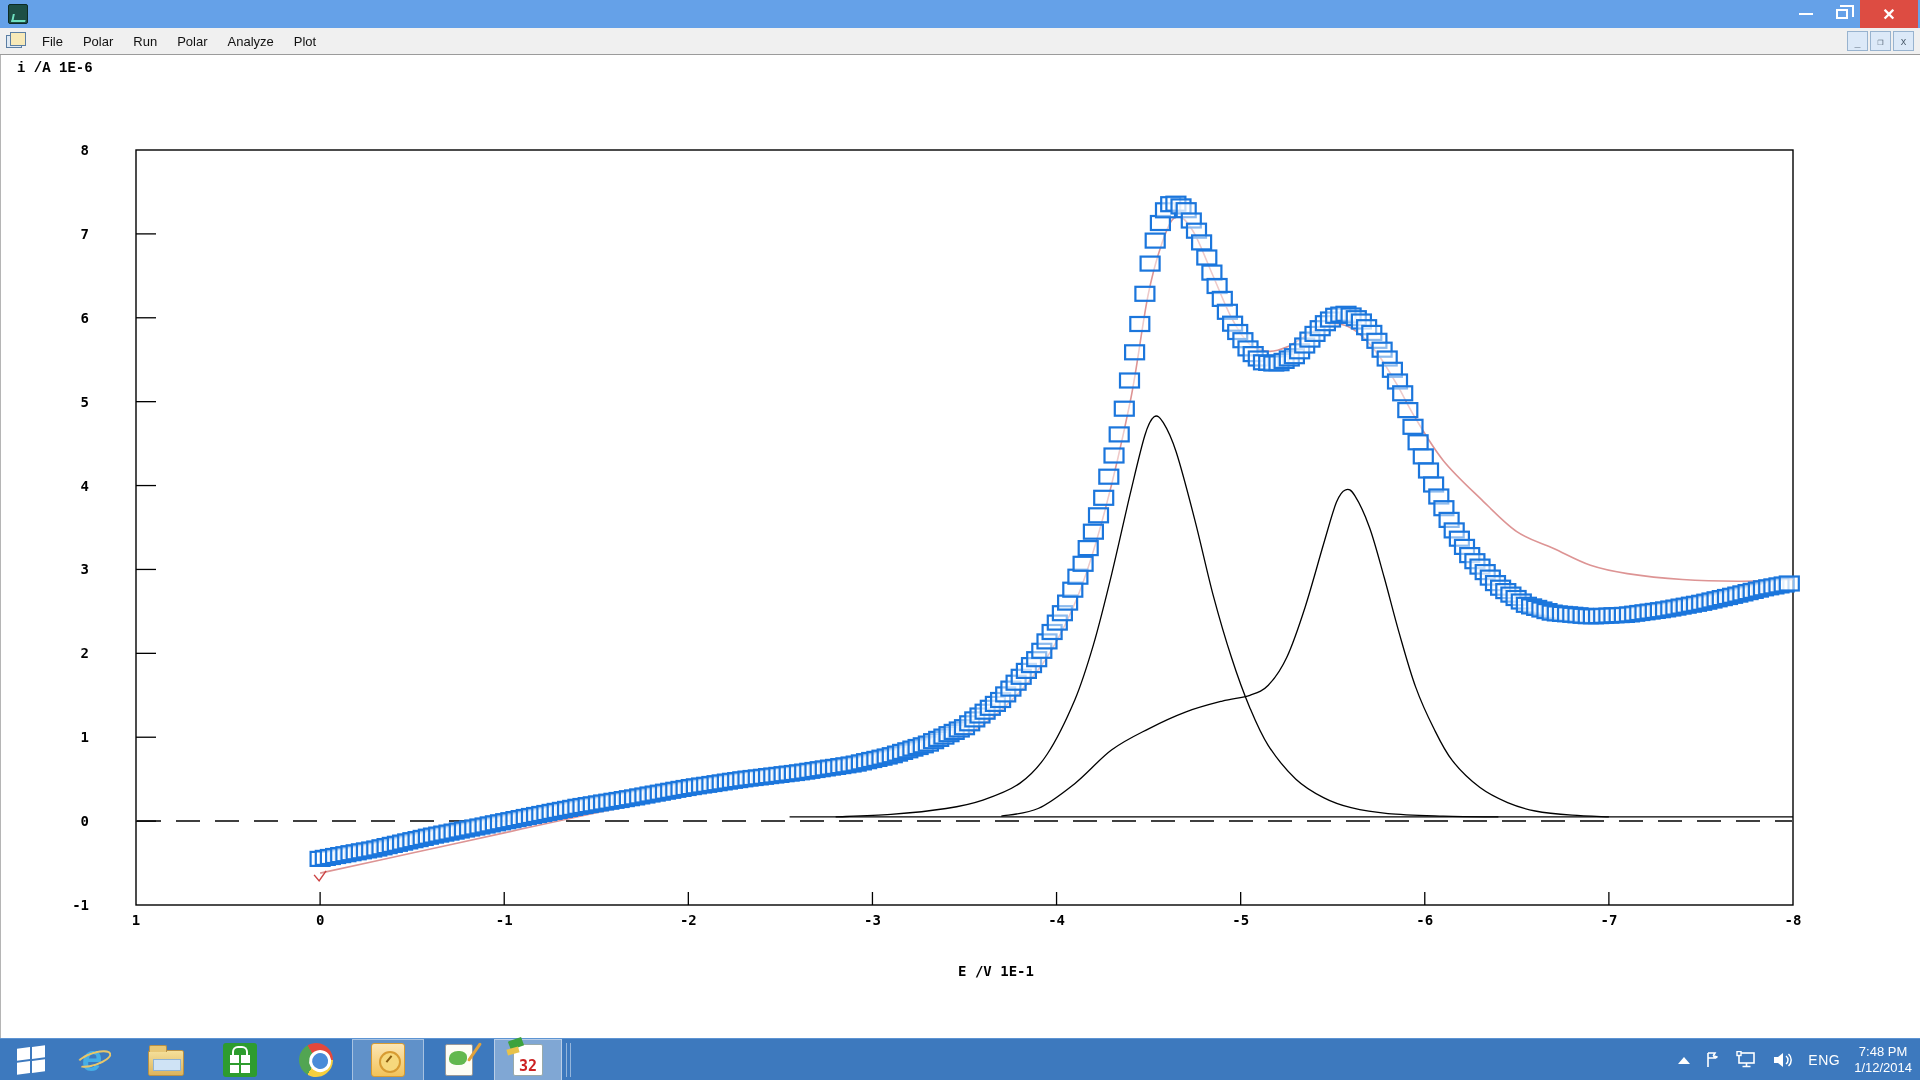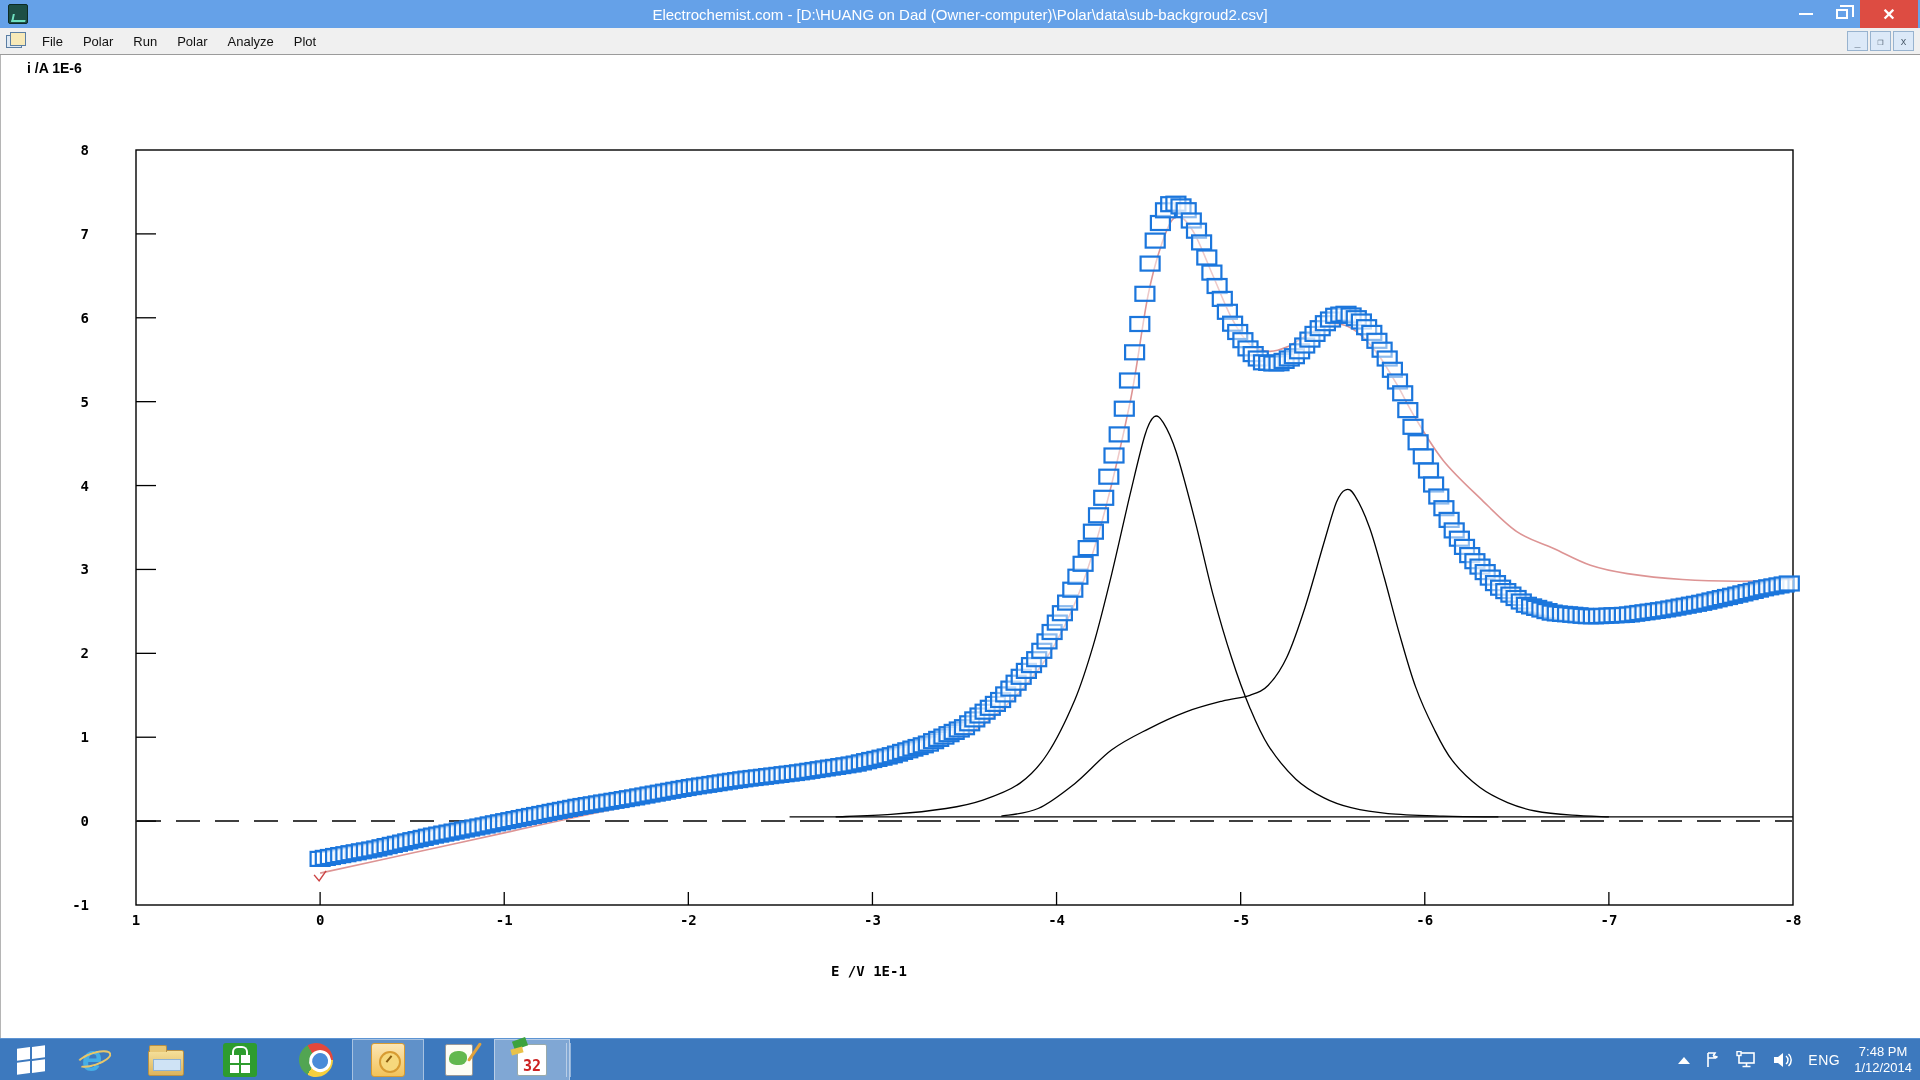--- a/index.html
+++ b/index.html
@@ -34,23 +34,23 @@
   .menu-item { padding:4px 10px; cursor:default; }
   .mdi-buttons { position:absolute; right:6px; top:3px; display:flex; gap:2px; }
   .mdi-btn { width:21px; height:20px; background:#dcE9f8; border:1px solid #98b3cf;
              display:flex; align-items:center; justify-content:center; color:#4a5b6b;
              font-size:10px; font-family:"DejaVu Sans Mono", monospace; }
 
   
   .client { position:absolute; left:0; top:55px; width:1920px; height:983px; background:#fff;
             border-left:1px solid #b5b5b5; }
   #chart-svg { position:absolute; left:0; top:0; }
-  .axis-title-y { position:absolute; left:16px; top:5px; font-family:Liberation Sans, sans-serif;
-            font-weight:bold; font-size:14px; color:#000;margin-left:10px; }
-  .axis-title-x { position:absolute; left:830px; top:908px; width:330px; text-align:left;
+  .axis-title-y { position:absolute; left:16px; top:5px; font-family:Liberation Mono, monospace;
+            font-weight:bold; font-size:14px; color:#000; }
+  .axis-title-x { position:absolute; left:830px; top:908px; width:330px; text-align:center;
             font-family:"DejaVu Sans Mono", monospace; font-weight:bold; font-size:14px; color:#000; }
 
   
   .taskbar { position:absolute; left:0; top:1038px; width:1920px; height:42px;
              background:#3d79be; border-top:1px solid #5d94d3; display:flex; align-items:center; }
   .tb-icon { position:absolute; top:0; height:42px; display:flex; align-items:center; justify-content:center; }
   .tb-app-btn { border:1px solid rgba(255,255,255,.45); background:rgba(255,255,255,.18); }
   .tb-app-btn.pressed { background:rgba(255,255,255,.35); }
 
   .win-logo { display:grid; grid-template-columns:13px 13px; grid-template-rows:12px 12px;
@@ -113,21 +113,20 @@
              border-bottom:7px solid #fff; }
   .tray svg { display:block; }
   .tray-lang { font-size:14px; letter-spacing:.5px; }
   .tray-clock { text-align:center; font-size:13px; line-height:16px; }
 </style>
 </head>
 <body>
 
 <div class="titlebar">
   <div class="titlebar-icon"></div>
-  <div class="title-text">Electrochemist.com - [D:\HUANG on Dad (Owner-computer)\Polar\data\sub-backgroud2.csv]</div>
   <div class="winbtn btn-min">
       <i></i>
     </div>
   <div class="winbtn btn-restore">
       <i></i>
     </div>
   <div class="winbtn btn-close">
       <span>✕</span>
     </div>
 </div>
@@ -517,21 +516,21 @@
   </div>
   <div class="tb-icon" style="left:297px;width:38px;">
     <div class="chrome"></div>
   </div>
   <div class="tb-icon tb-app-btn" style="left:352px;width:72px;">
     <div class="outlook"></div>
   </div>
   <div class="tb-icon" style="left:438px;width:42px;">
     <div class="notepadpp"></div>
   </div>
-  <div class="tb-icon tb-app-btn pressed" style="left:494px;width:76px;">
+  <div class="tb-icon tb-app-btn pressed" style="left:494px;width:68px;">
     <div class="app32">
         <b>32</b>
       </div>
   </div>
   <div class="tb-divider" style="left:566px;"></div>
   <div class="tb-divider" style="left:570px;"></div>
 
   <div class="tray">
     <div class="tray-up"></div>
     <svg width="18" height="18" viewBox="0 0 18 18">

